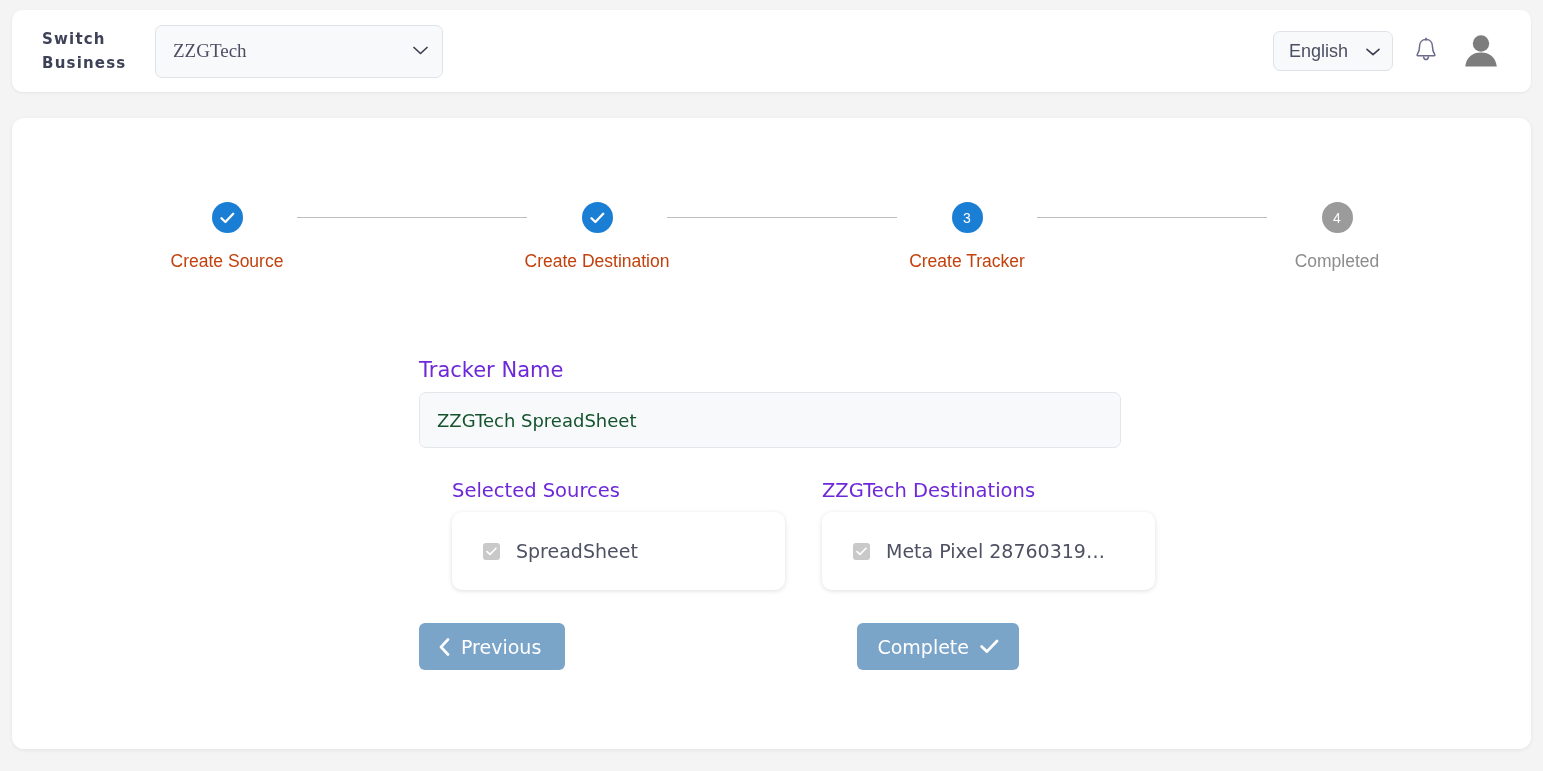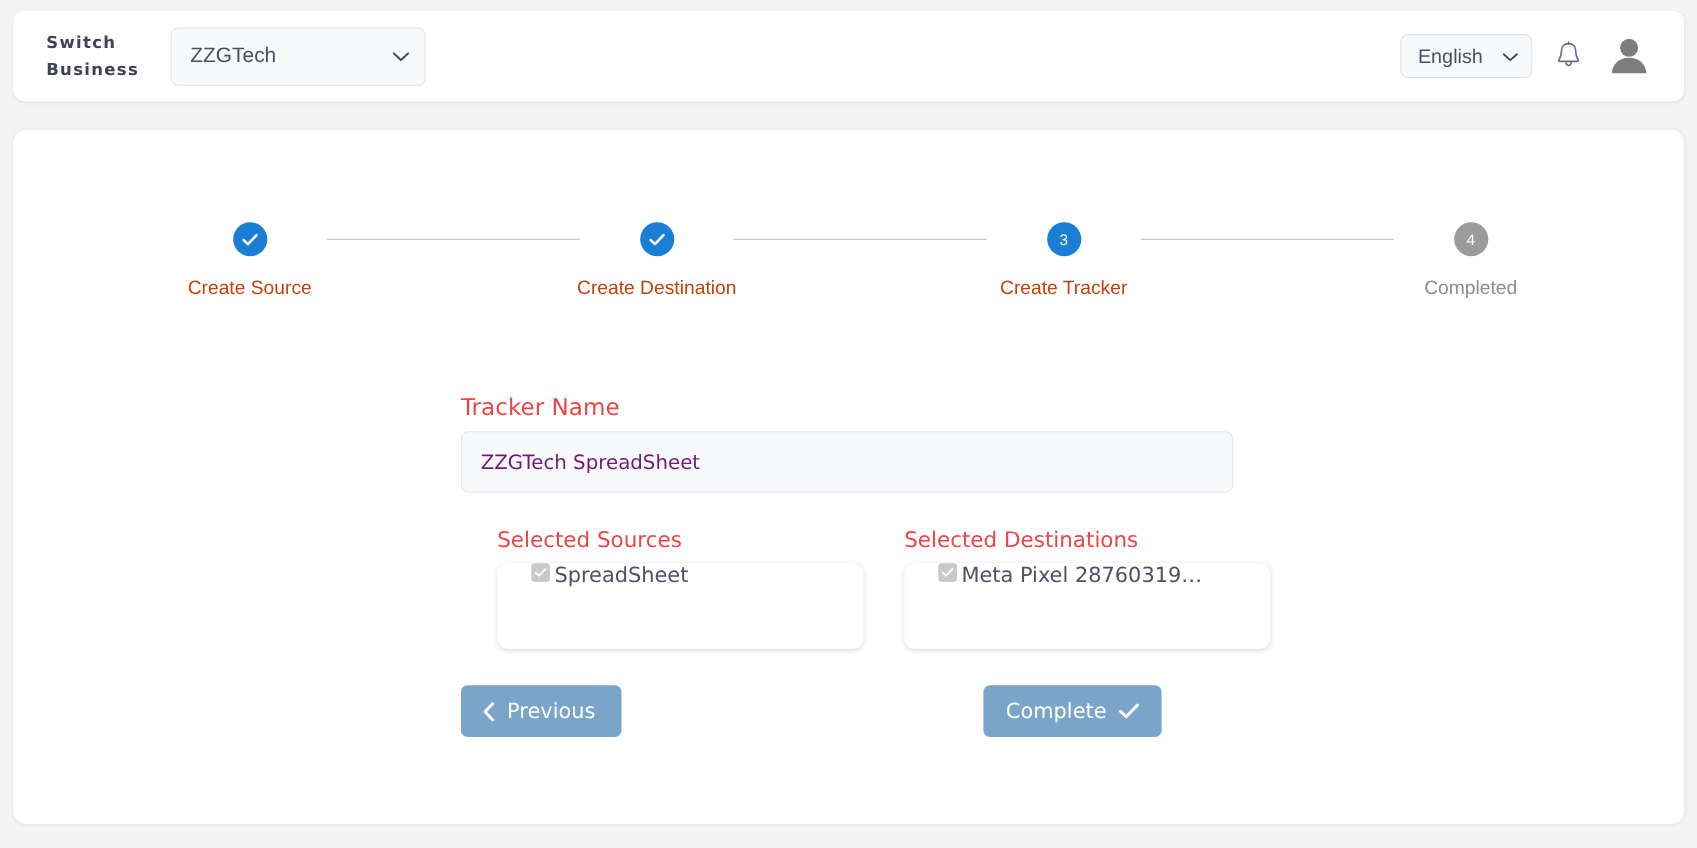--- a/index.html
+++ b/index.html
@@ -31,32 +31,33 @@
     font-family: "DejaVu Sans", sans-serif;
     font-size: 15px;
     font-weight: bold;
     color: #3d4257;
     letter-spacing: 1.2px;
     line-height: 24px;
     width: 96px;
   }
   .biz-select {
     margin-left: 17px;
-    width: 232px;
+    width: 288px;
     height: 53px;
     background: #f8f9fa;
     border: 1px solid #dfe3e8;
     border-radius: 7px;
     display: flex;
     align-items: center;
     justify-content: space-between;
     padding: 0 14px 0 17px;
     font-size: 19px;
     color: #4a4f63;
     cursor: pointer;
+    font-family: Liberation Serif, serif;
   }
   .biz-select .chev { color: #3b4152; font-size: 14px; line-height: 1; }
 
   .topbar-right {
     margin-left: auto;
     display: flex;
     align-items: center;
     gap: 16px;
   }
   .lang-select {
@@ -152,53 +153,54 @@
   
   .form-wrap {
     position: absolute;
     left: 407px;
     top: 240px;
     width: 720px;
   }
   .field-label {
     font-family: "DejaVu Sans", sans-serif;
     font-size: 21px;
-    color: #ef4444;
+    color: #6d28d9;
     margin-bottom: 10px;
   }
   .text-input {
     width: 702px;
     height: 56px;
     background: #f8f9fb;
     border: 1px solid #e3e6ea;
     border-radius: 7px;
     padding: 0 17px;
     font-family: "DejaVu Sans", sans-serif;
     font-size: 18px;
-    color: #701a75;
+    color: #14532d;
     outline: none;
   }
 
   .two-col {
     display: flex;
     gap: 37px;
     margin-top: 31px;
     margin-left: 33px;
   }
   .col { width: 333px; }
   .col .field-label { font-size: 19.5px; margin-bottom: 10px; }
   .select-card {
     width: 333px;
     height: 78px;
     background: #ffffff;
     border-radius: 10px;
     box-shadow: 0 1px 5px rgba(0,0,0,0.13);
     display: flex;
+    align-items: center;
     padding: 0 22px 0 31px;
-    gap: 4px;
+    gap: 16px;
   }
   .chk {
     width: 17px; height: 17px;
     border-radius: 3px;
     background: #c9c9c9;
     display: flex; align-items: center; justify-content: center;
     flex: 0 0 auto;
     cursor: default;
   }
   .chk svg { display: block; }
@@ -226,21 +228,21 @@
     font-family: "DejaVu Sans", sans-serif;
     font-size: 19px;
     height: 47px;
     display: inline-flex;
     align-items: center;
     gap: 11px;
     cursor: pointer;
     padding: 6px 21px;
   }
   .btn-prev { padding-left: 20px; padding-right: 24px; }
-  .btn-complete { margin-left: auto; margin-right: 65px; padding: 0 20px; }
+  .btn-complete { margin-left: auto; margin-right: 102px; padding: 0 20px; }
   .btn svg { display: block; }
 </style>
 </head>
 <body>
 
 <div class="topbar">
 
   <div class="switch-label">Switch Business</div>
 
   <div class="biz-select">
@@ -340,21 +342,21 @@
           <span class="chk">
             <svg width="11" height="9" viewBox="0 0 11 9">
                 <path d="M1 4.6 L4 7.4 L10 1.2" stroke="#ffffff" stroke-width="1.6" fill="none" stroke-linecap="round" stroke-linejoin="round"></path>
               </svg>
           </span>
           <span class="chk-text">SpreadSheet</span>
         </div>
       </div>
 
       <div class="col">
-        <div class="field-label">Selected Destinations</div>
+        <div class="field-label">ZZGTech Destinations</div>
         <div class="select-card">
           <span class="chk">
             <svg width="11" height="9" viewBox="0 0 11 9">
                 <path d="M1 4.6 L4 7.4 L10 1.2" stroke="#ffffff" stroke-width="1.6" fill="none" stroke-linecap="round" stroke-linejoin="round"></path>
               </svg>
           </span>
           <span class="chk-text">Meta Pixel 28760319…</span>
         </div>
       </div>
 

